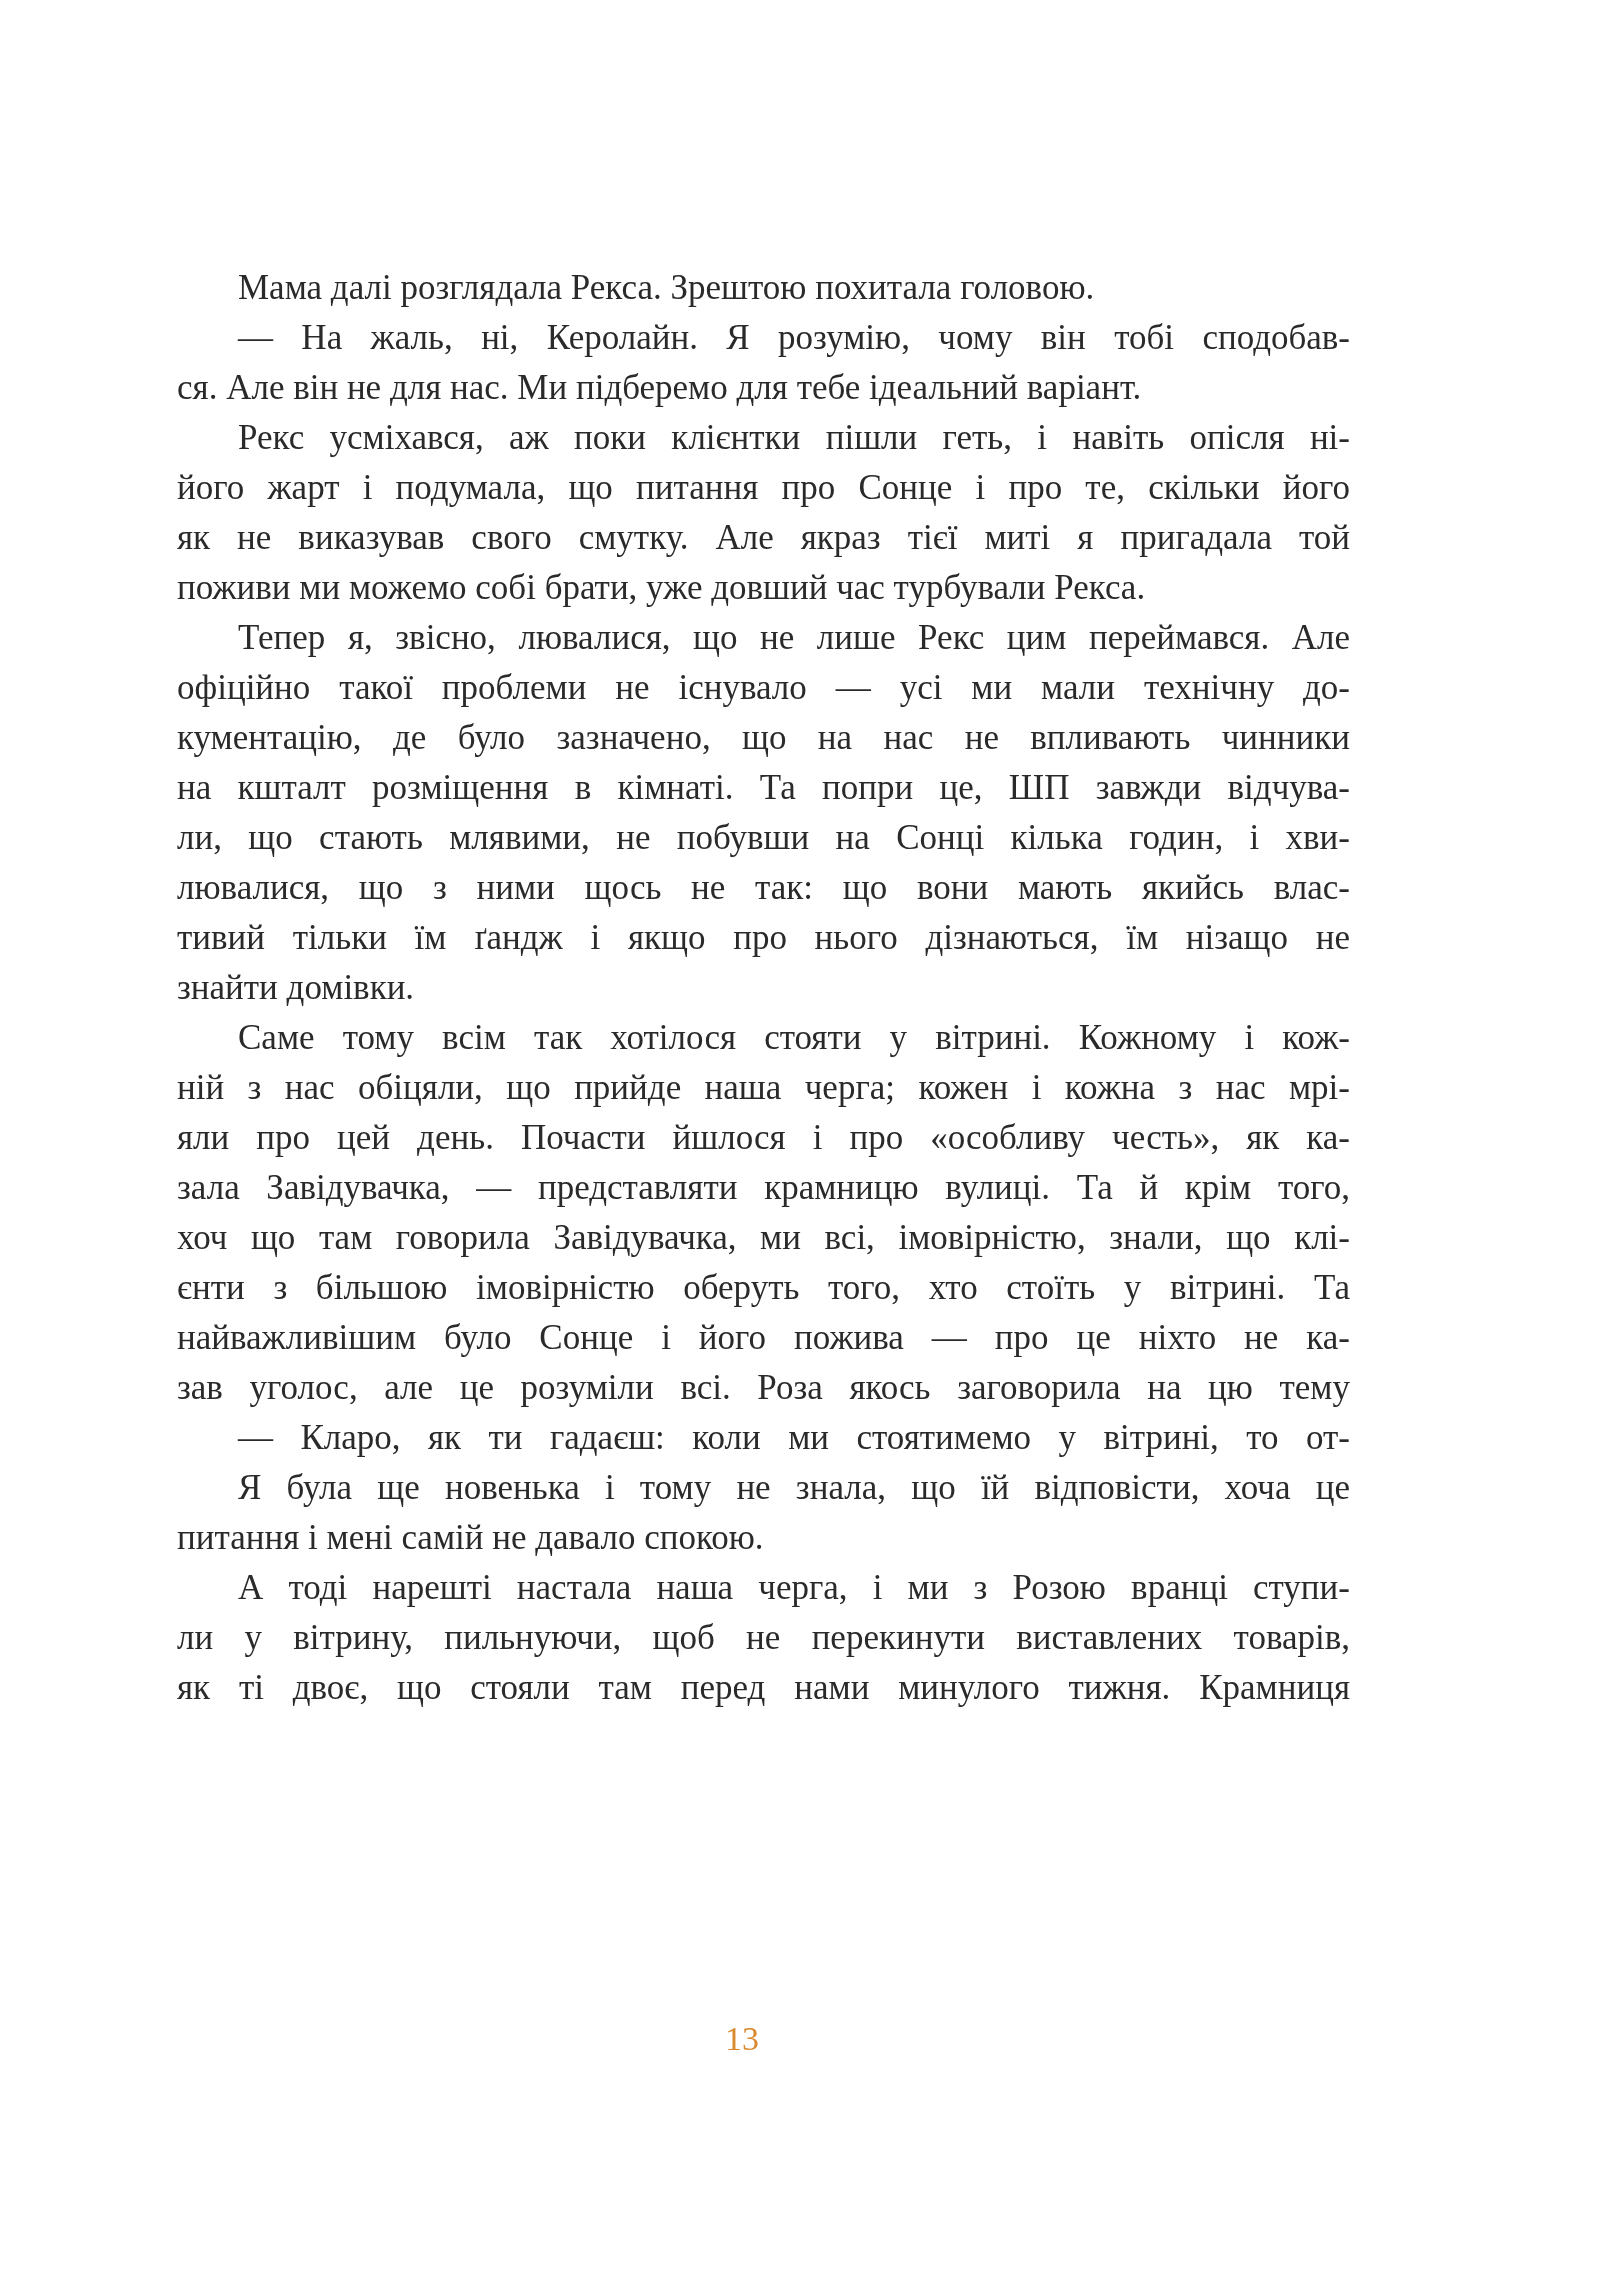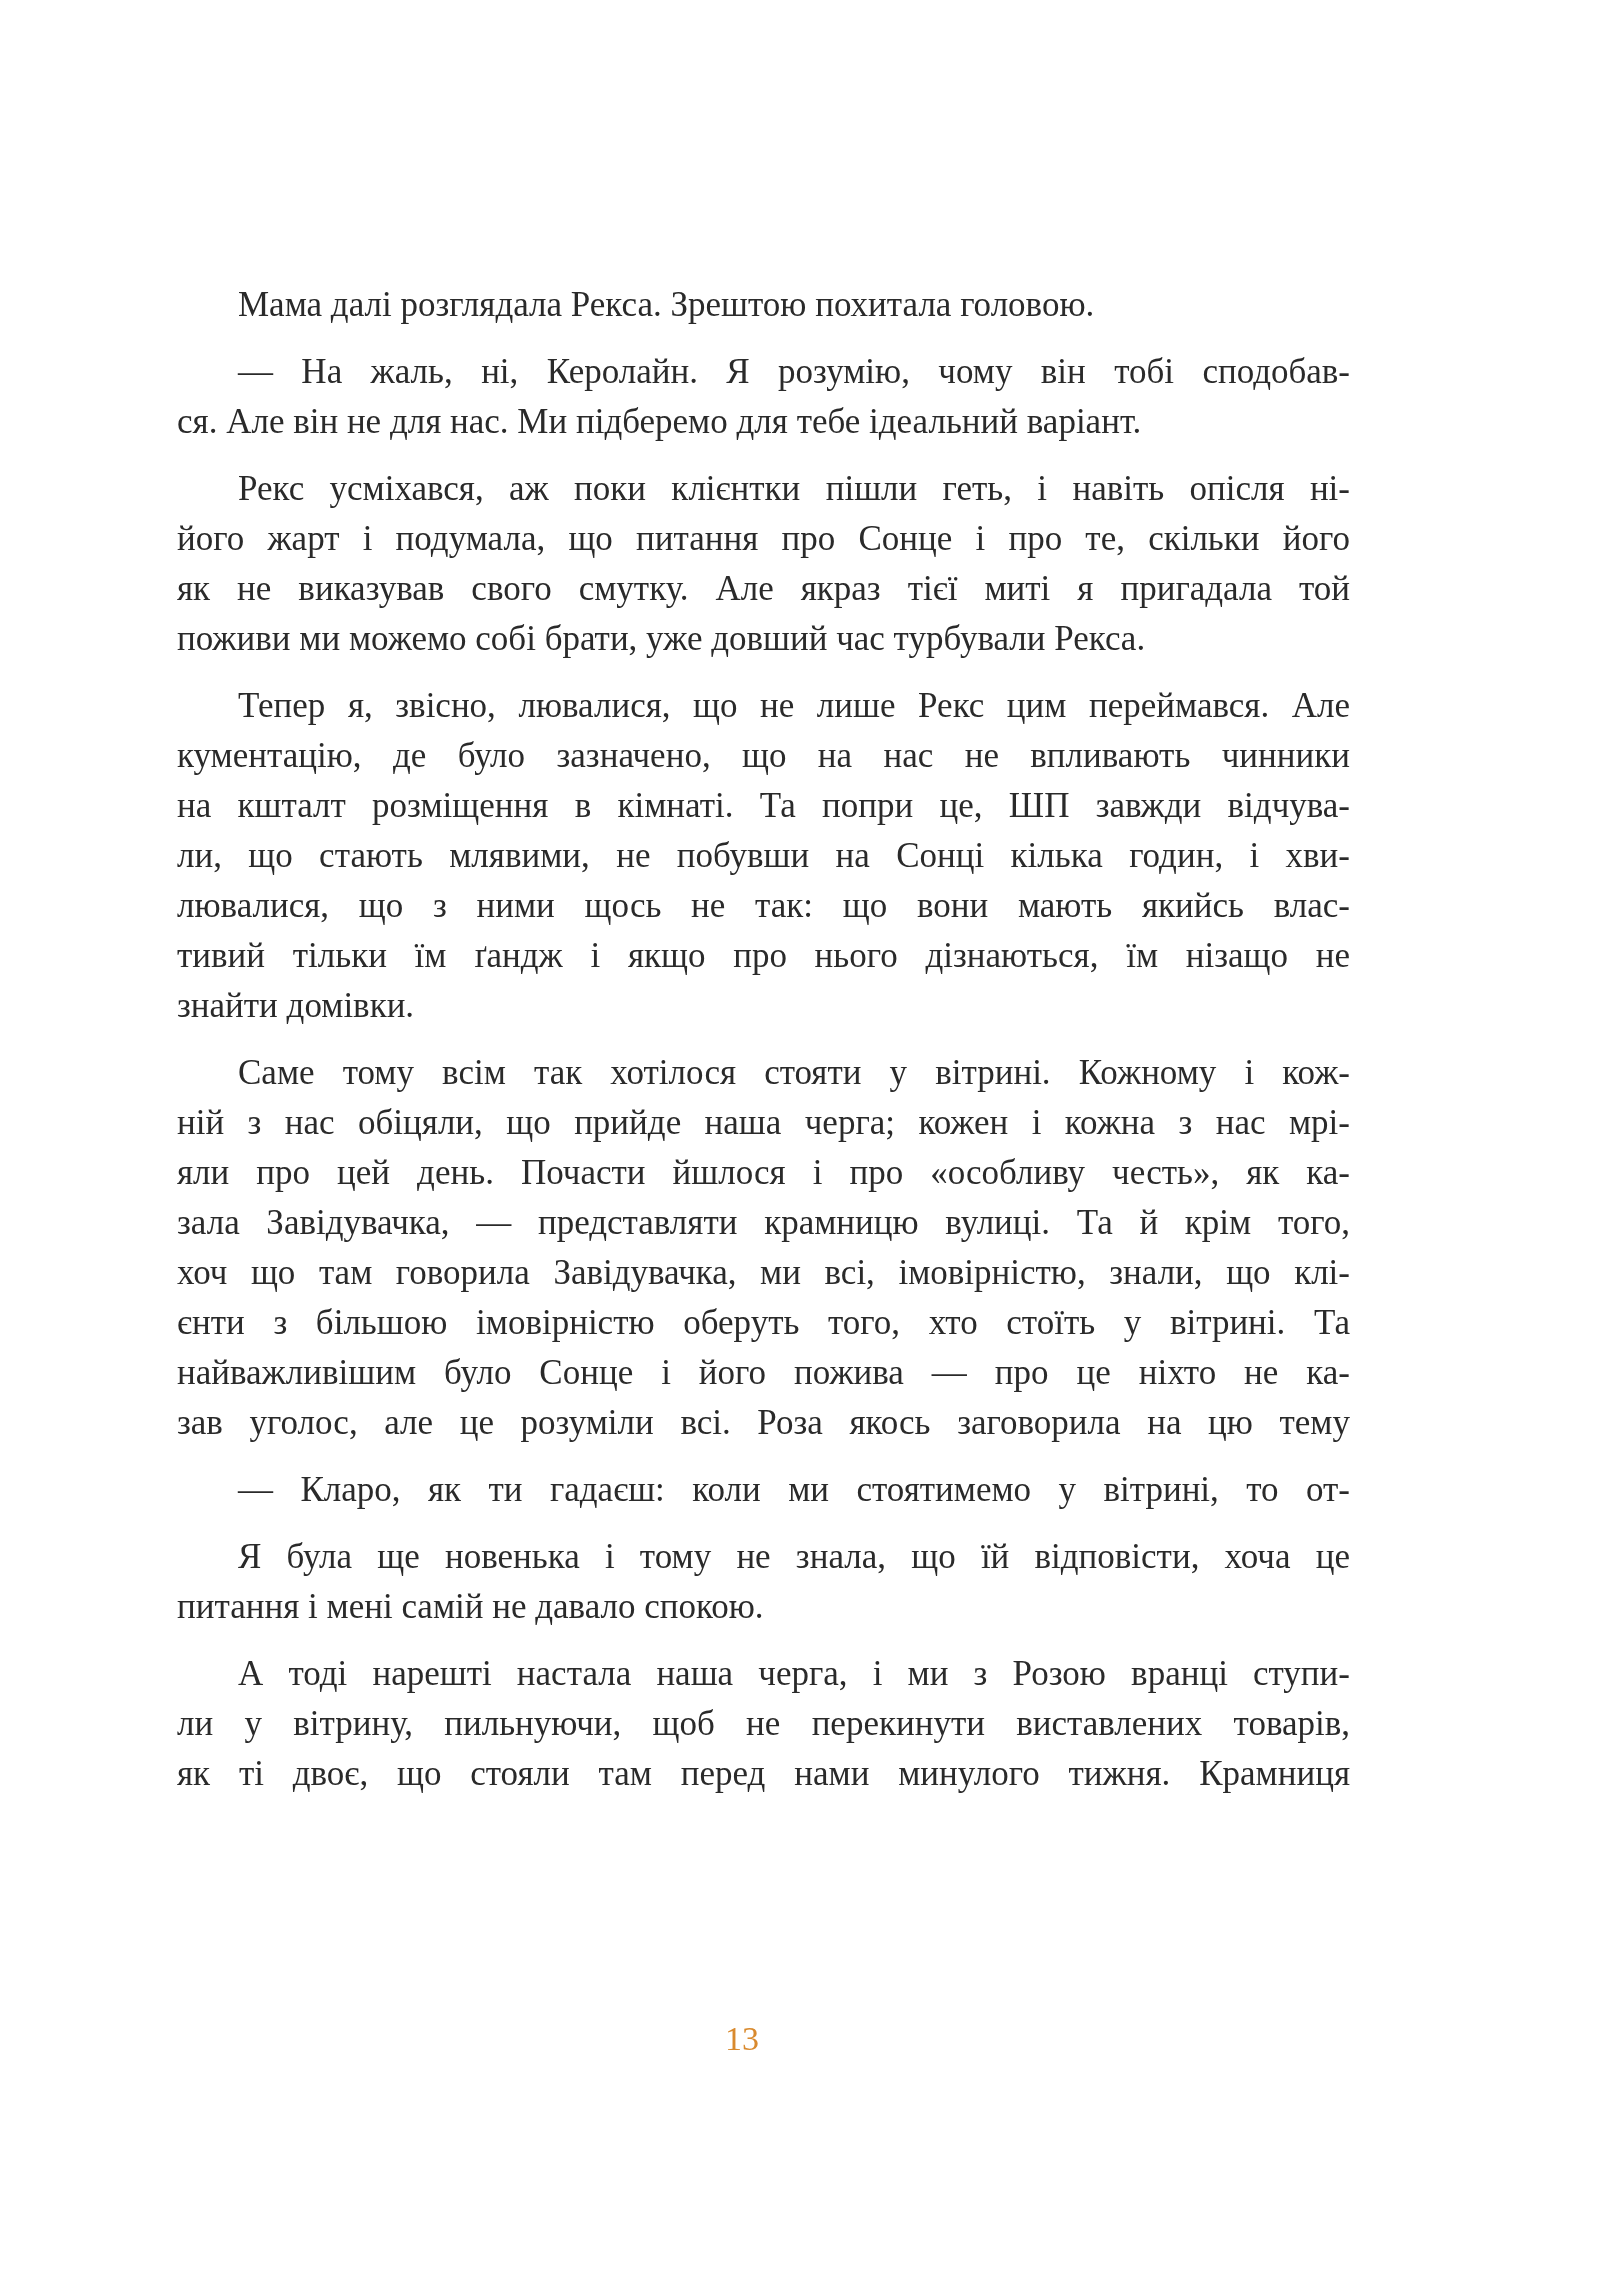--- a/index.html
+++ b/index.html
@@ -5,41 +5,42 @@
   html, body { margin: 0; padding: 0; background: #ffffff; }
   body { width: 1618px; height: 2273px; position: relative; overflow: hidden; }
   .page { position: absolute; left: 0; top: 0; width: 1618px; height: 2273px; background: #fff; }
   .text-block {
     position: absolute; left: 177px; top: 263px; width: 1173px;
     font-family: "Liberation Serif", "DejaVu Serif", serif;
     font-size: 35px; line-height: 50px; color: #2a2a2a;
     text-align: justify;
   }
   .line { display: block; white-space: nowrap; height: 50px; text-align-last: justify; text-align: justify; }
-  .line.indent { padding-left: 61px; margin-top: 17px; }
+  .line.indent { padding-left: 61px; }
   .line.last { text-align-last: left; }
   .page-number {
     position: absolute; left: 725px; top: 2020px; width: 51px; 
     font-family: "Liberation Serif", "DejaVu Serif", serif;
     font-size: 34px; color: #d98a2e;
   }
 </style>
 </head>
 <body>
 
 <div class="page">
   <div class="text-block" id="text-block">
       <span class="line indent last">Мама далі розглядала Рекса. Зрештою похитала головою.</span>
       <span class="line indent">— На жаль, ні, Керолайн. Я розумію, чому він тобі сподобав-</span>
       <span class="line last">ся. Але він не для нас. Ми підберемо для тебе ідеальний варіант.</span>
       <span class="line indent">Рекс усміхався, аж поки клієнтки пішли геть, і навіть опісля ні-</span>
       <span class="line">його жарт і подумала, що питання про Сонце і про те, скільки його</span>
       <span class="line">як не виказував свого смутку. Але якраз тієї миті я пригадала той</span>
       <span class="line last">поживи ми можемо собі брати, уже довший час турбували Рекса.</span>
       <span class="line indent">Тепер я, звісно, лювалися, що не лише Рекс цим переймався. Але</span>
+      <span class="line">офіційно такої проблеми не існувало — усі ми мали технічну до-</span>
       <span class="line">кументацію, де було зазначено, що на нас не впливають чинники</span>
       <span class="line">на кшталт розміщення в кімнаті. Та попри це, ШП завжди відчува-</span>
       <span class="line">ли, що стають млявими, не побувши на Сонці кілька годин, і хви-</span>
       <span class="line">лювалися, що з ними щось не так: що вони мають якийсь влас-</span>
       <span class="line">тивий тільки їм ґандж і якщо про нього дізнаються, їм нізащо не</span>
       <span class="line last">знайти домівки.</span>
       <span class="line indent">Саме тому всім так хотілося стояти у вітрині. Кожному і кож-</span>
       <span class="line">ній з нас обіцяли, що прийде наша черга; кожен і кожна з нас мрі-</span>
       <span class="line">яли про цей день. Почасти йшлося і про «особливу честь», як ка-</span>
       <span class="line">зала Завідувачка, — представляти крамницю вулиці. Та й крім того,</span>

